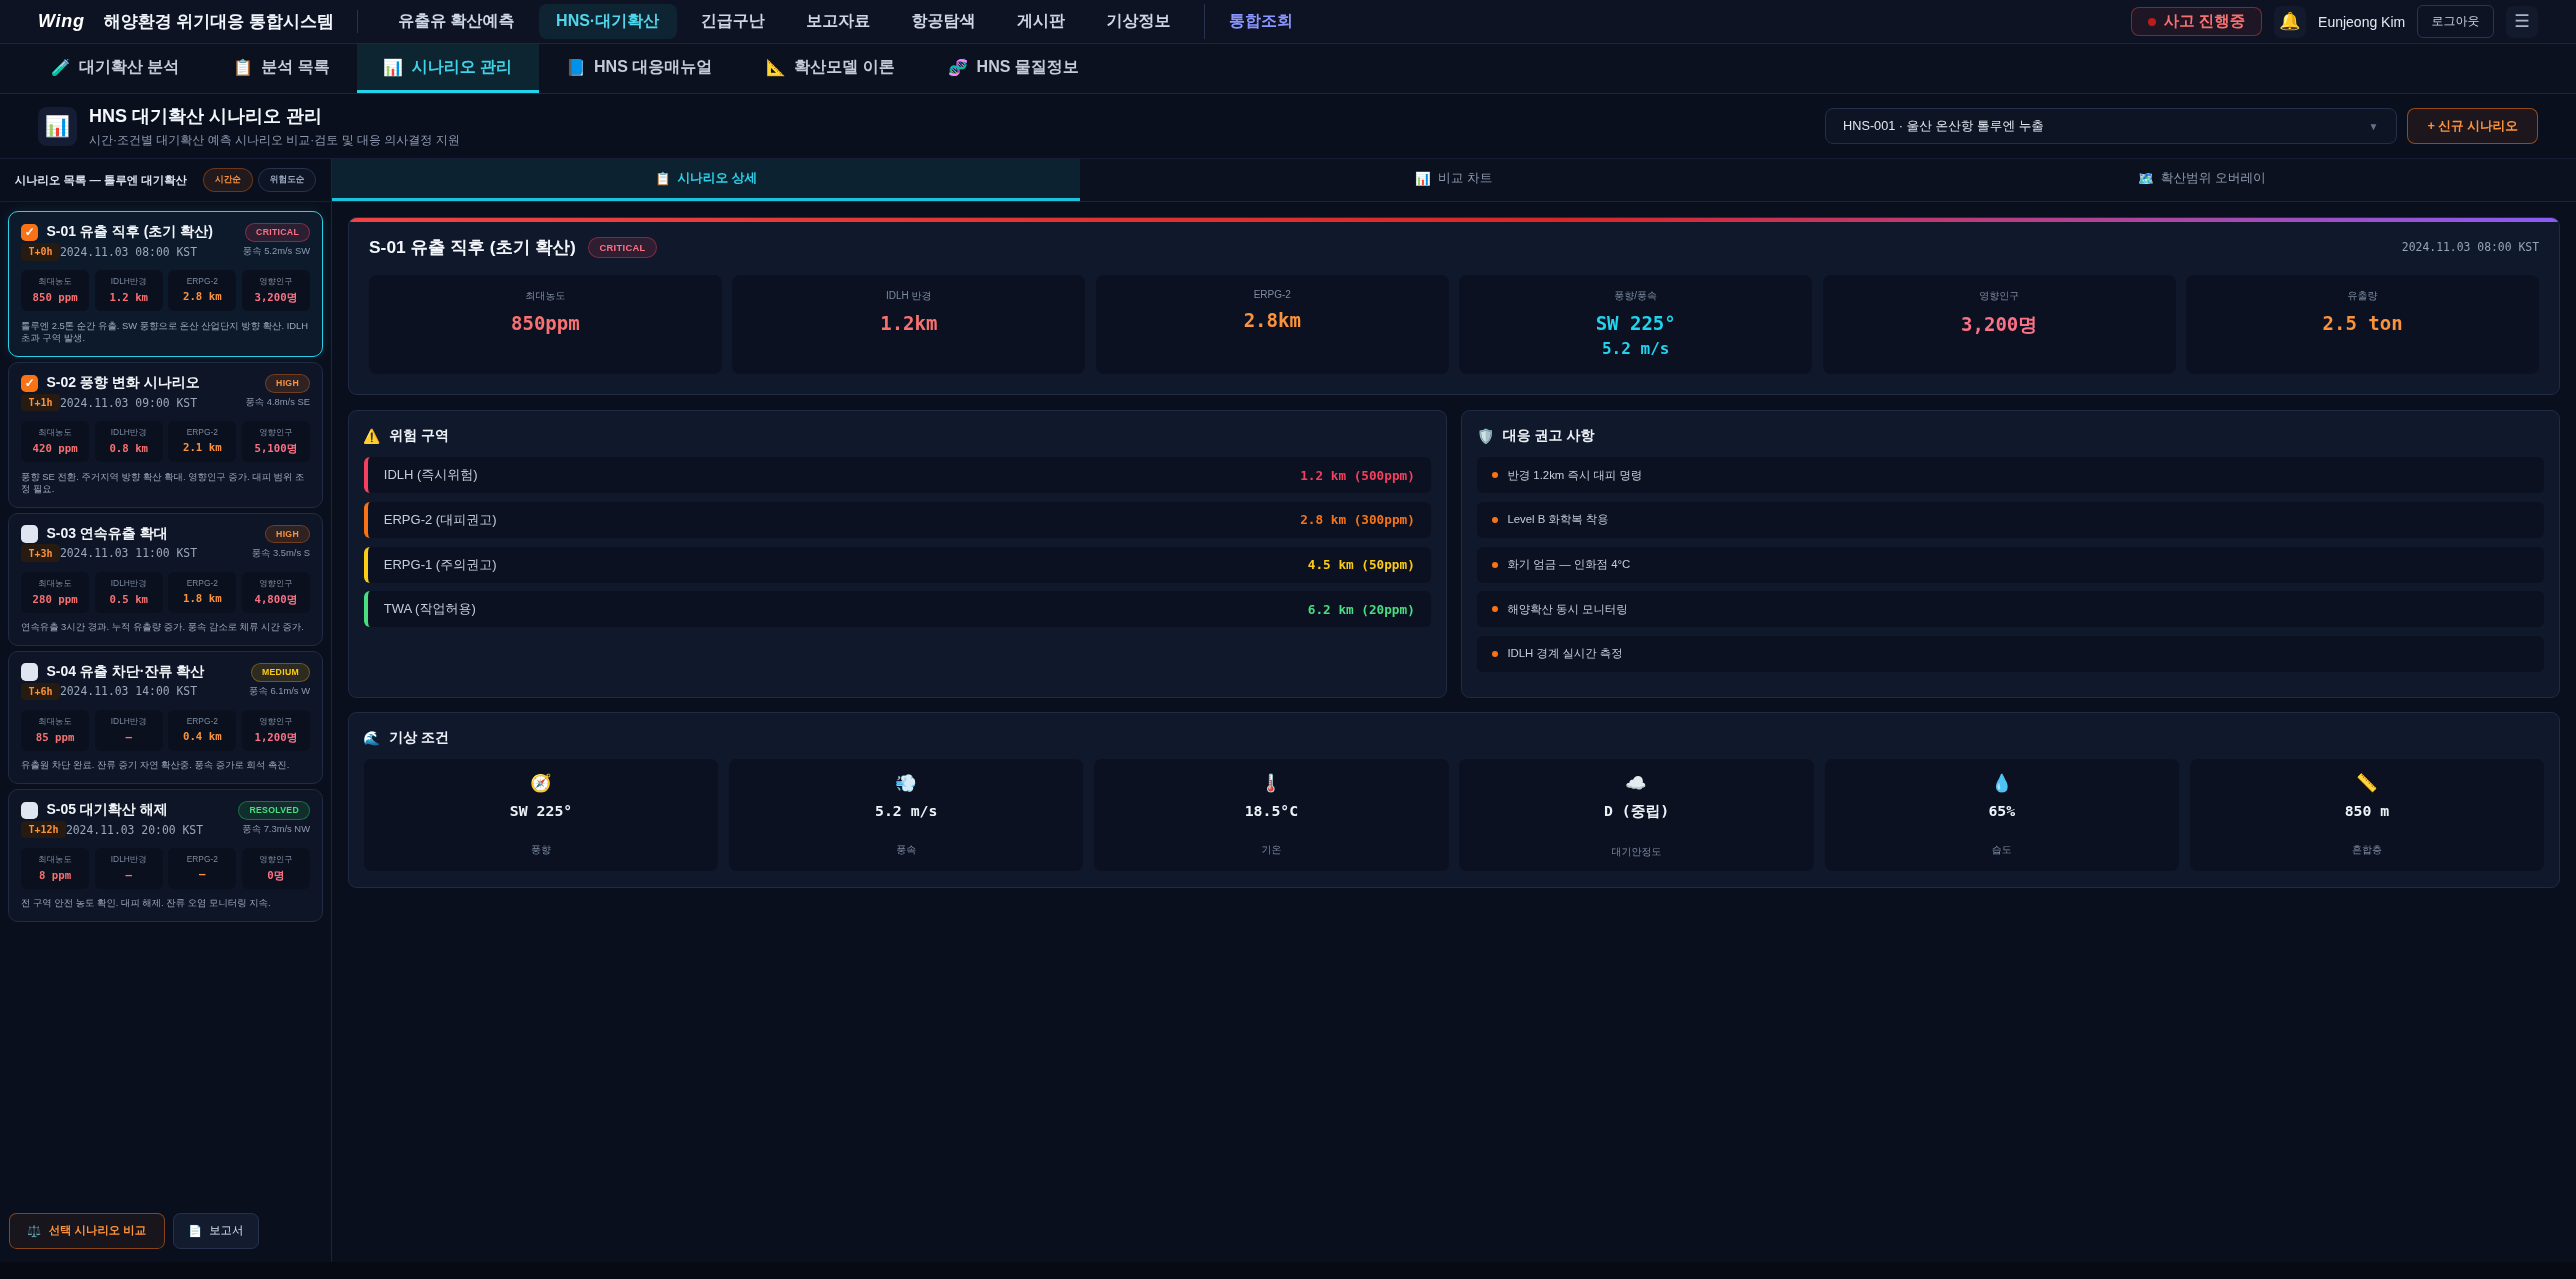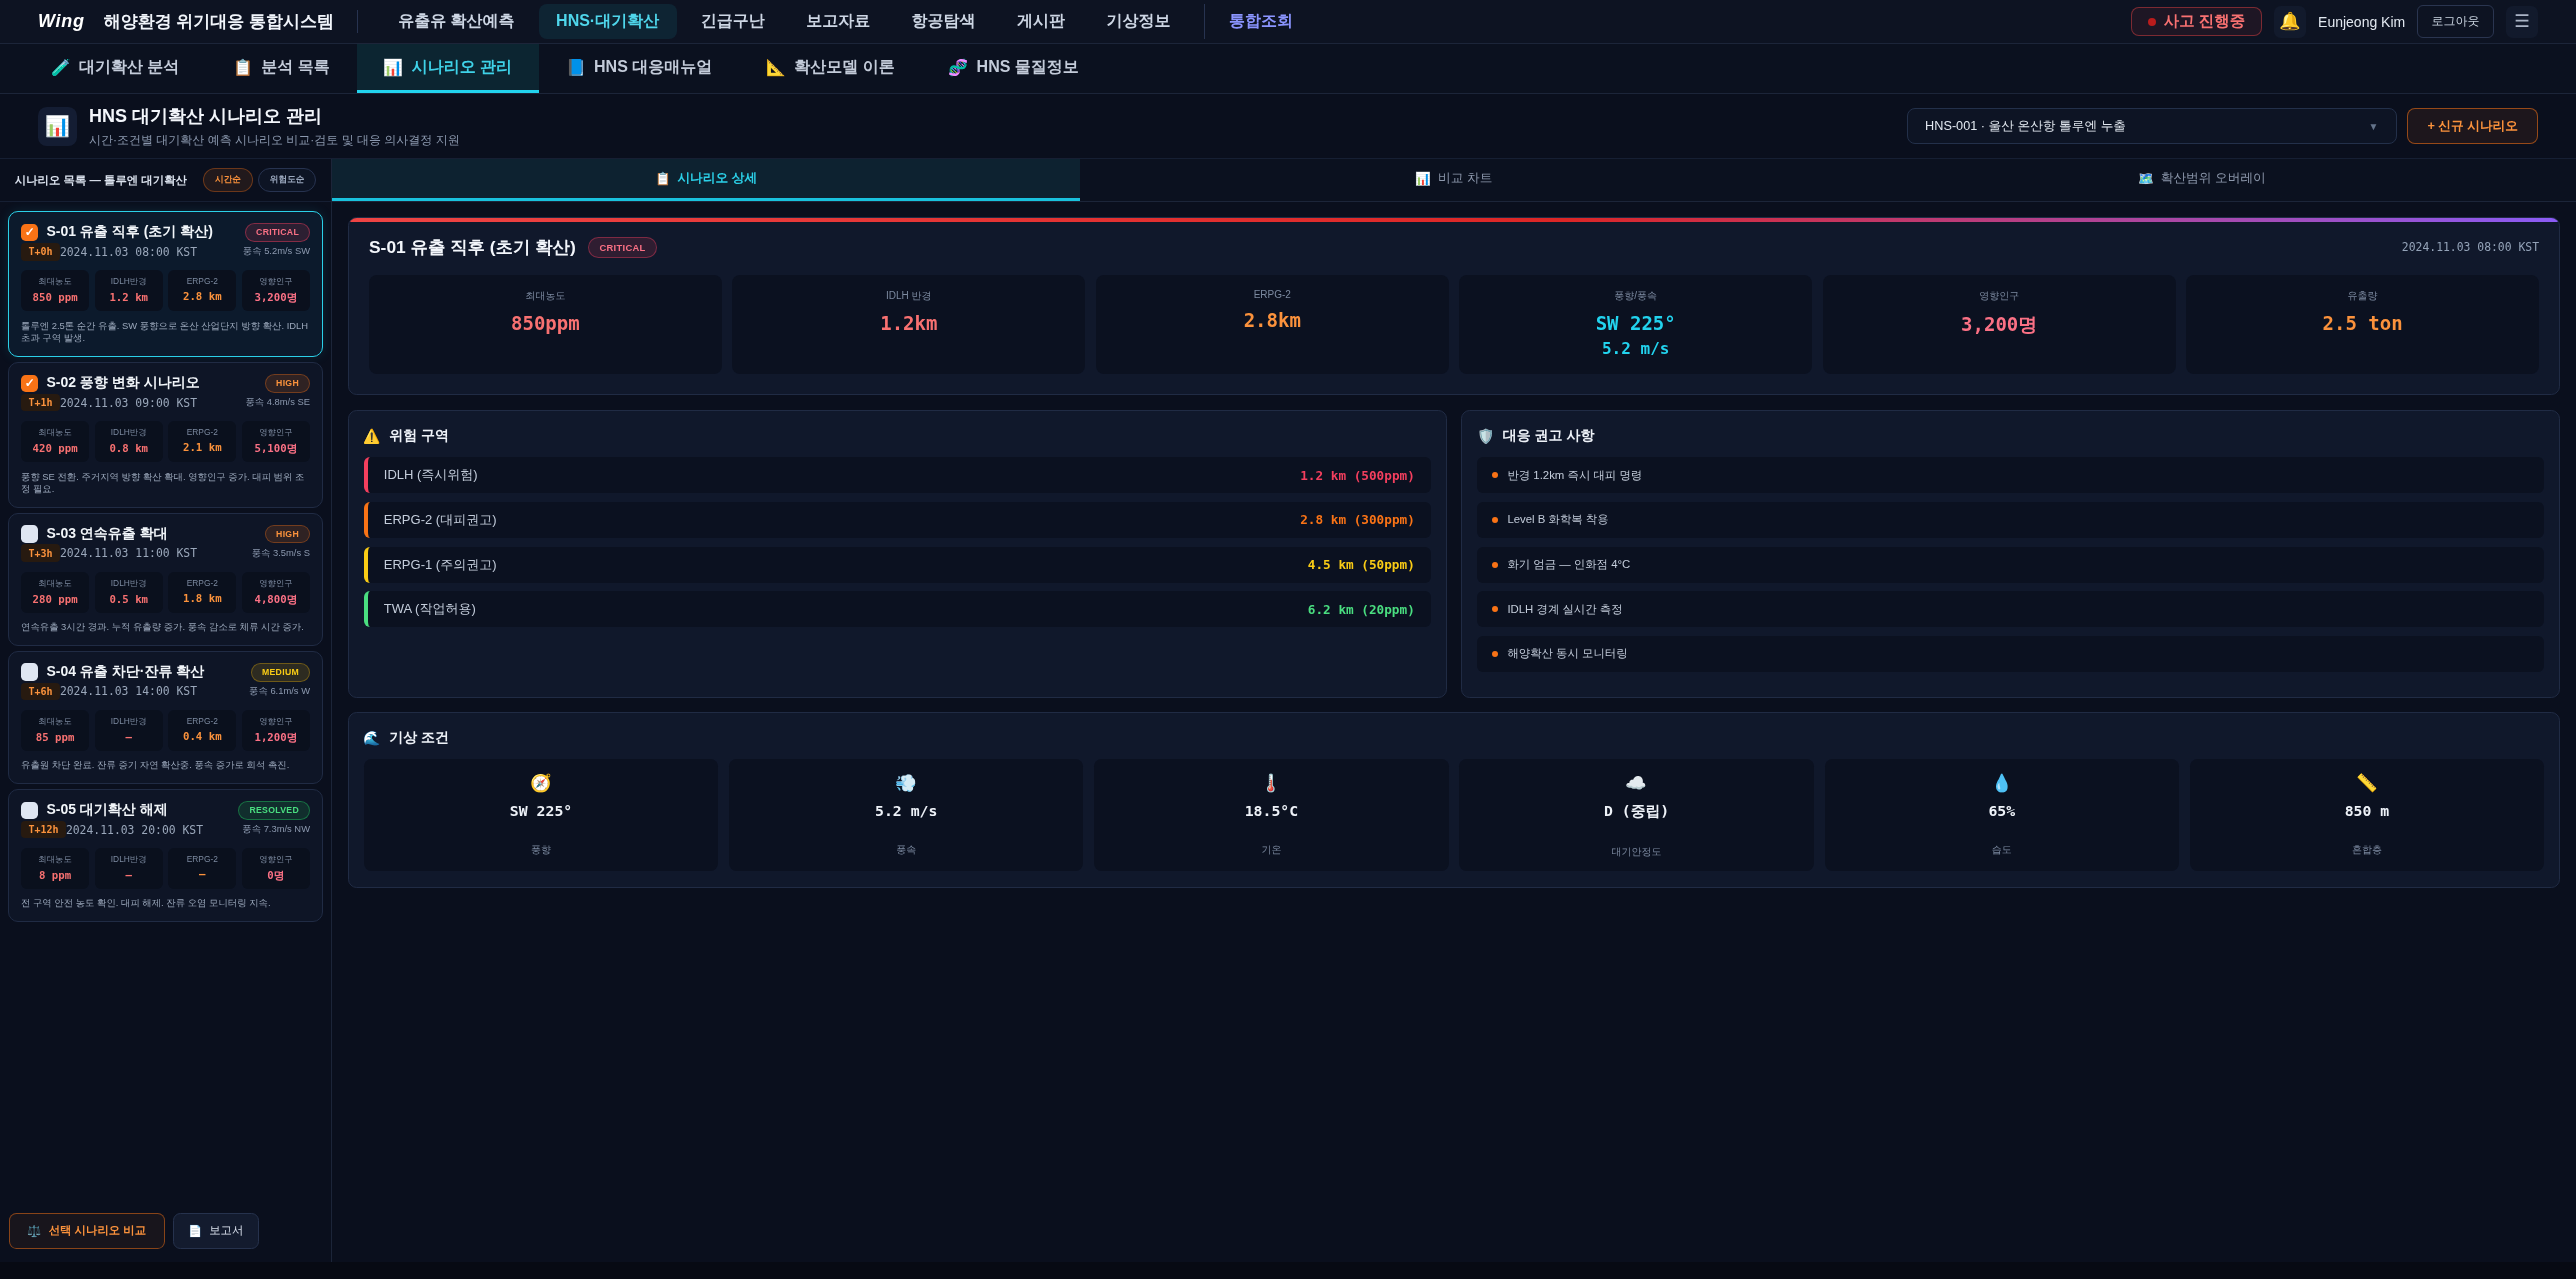--- a/index.html
+++ b/index.html
@@ -46,21 +46,21 @@
   .subnav-icon { font-size:16px; }
 
   
   .page-header { height:64px; display:flex; align-items:center; padding:0 38px; }
   .ph-left { display:flex; align-items:center; gap:12px; }
   .ph-icon { width:39px; height:39px; border-radius:8.7px; background:#141d33;
              display:flex; align-items:center; justify-content:center; font-size:20px; }
   .ph-title { font-size:18px; font-weight:bold; color:#f3f6fb; }
   .ph-sub { font-size:12px; color:#8c99af; margin-top:4px; }
   .ph-right { margin-left:auto; display:flex; align-items:center; gap:10.7px; }
-  .incident-select { width:490px; height:36px; background:#0d1424; border:0.7px solid #23304a;
+  .incident-select { width:572px; height:36px; background:#0d1424; border:0.7px solid #23304a;
                      border-radius:8px; display:flex; align-items:center; padding:0 17.4px;
                      font-size:12.7px; color:#e2e8f0; cursor:pointer; }
   .incident-select .caret { margin-left:auto; color:#64748b; font-size:10px; }
   .new-btn { height:36px; padding:0 19px; border-radius:8px; font-size:12.7px; font-weight:bold;
              color:#fb923c; background:rgba(249,115,22,0.08);
              border:0.7px solid rgba(249,115,22,0.55); cursor:pointer; font-family:inherit; }
 
   
   .content { display:flex; height:1104px; border-top:0.7px solid #161f33; }
   .sidebar { width:332px; border-right:0.7px solid #1c2539; display:flex; flex-direction:column; }
@@ -525,25 +525,25 @@
                 <div class="reco-row">
                   <span class="reco-dot"></span>
                   <span>Level B 화학복 착용</span>
                 </div>
                 <div class="reco-row">
                   <span class="reco-dot"></span>
                   <span>화기 엄금 — 인화점 4°C</span>
                 </div>
                 <div class="reco-row">
                   <span class="reco-dot"></span>
-                  <span>IDLH 경계 실시간 측정</span>
+                  <span>해양확산 동시 모니터링</span>
                 </div>
                 <div class="reco-row">
                   <span class="reco-dot"></span>
-                  <span>해양확산 동시 모니터링</span>
+                  <span>IDLH 경계 실시간 측정</span>
                 </div>
               </div>
           </section>
         </div>
 
         <section class="panel weather">
           <div class="panel-head">
             <span>🌊</span>
             <span>기상 조건</span>
           </div>

